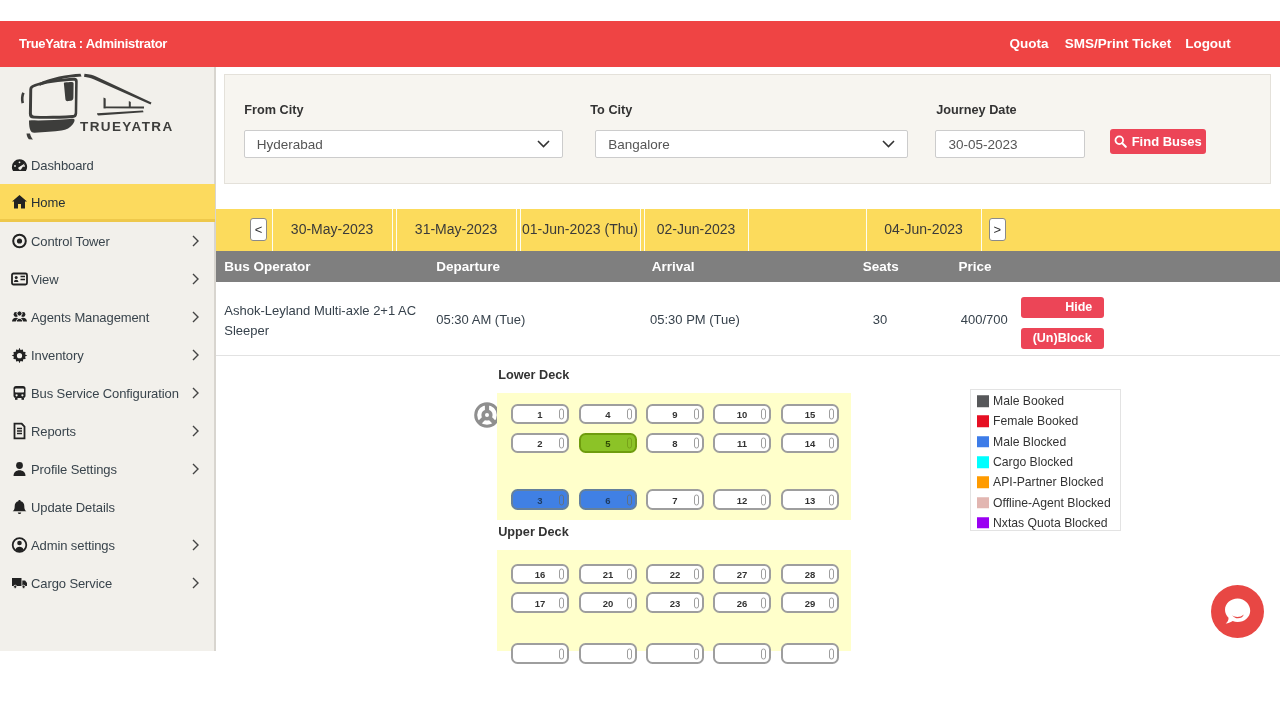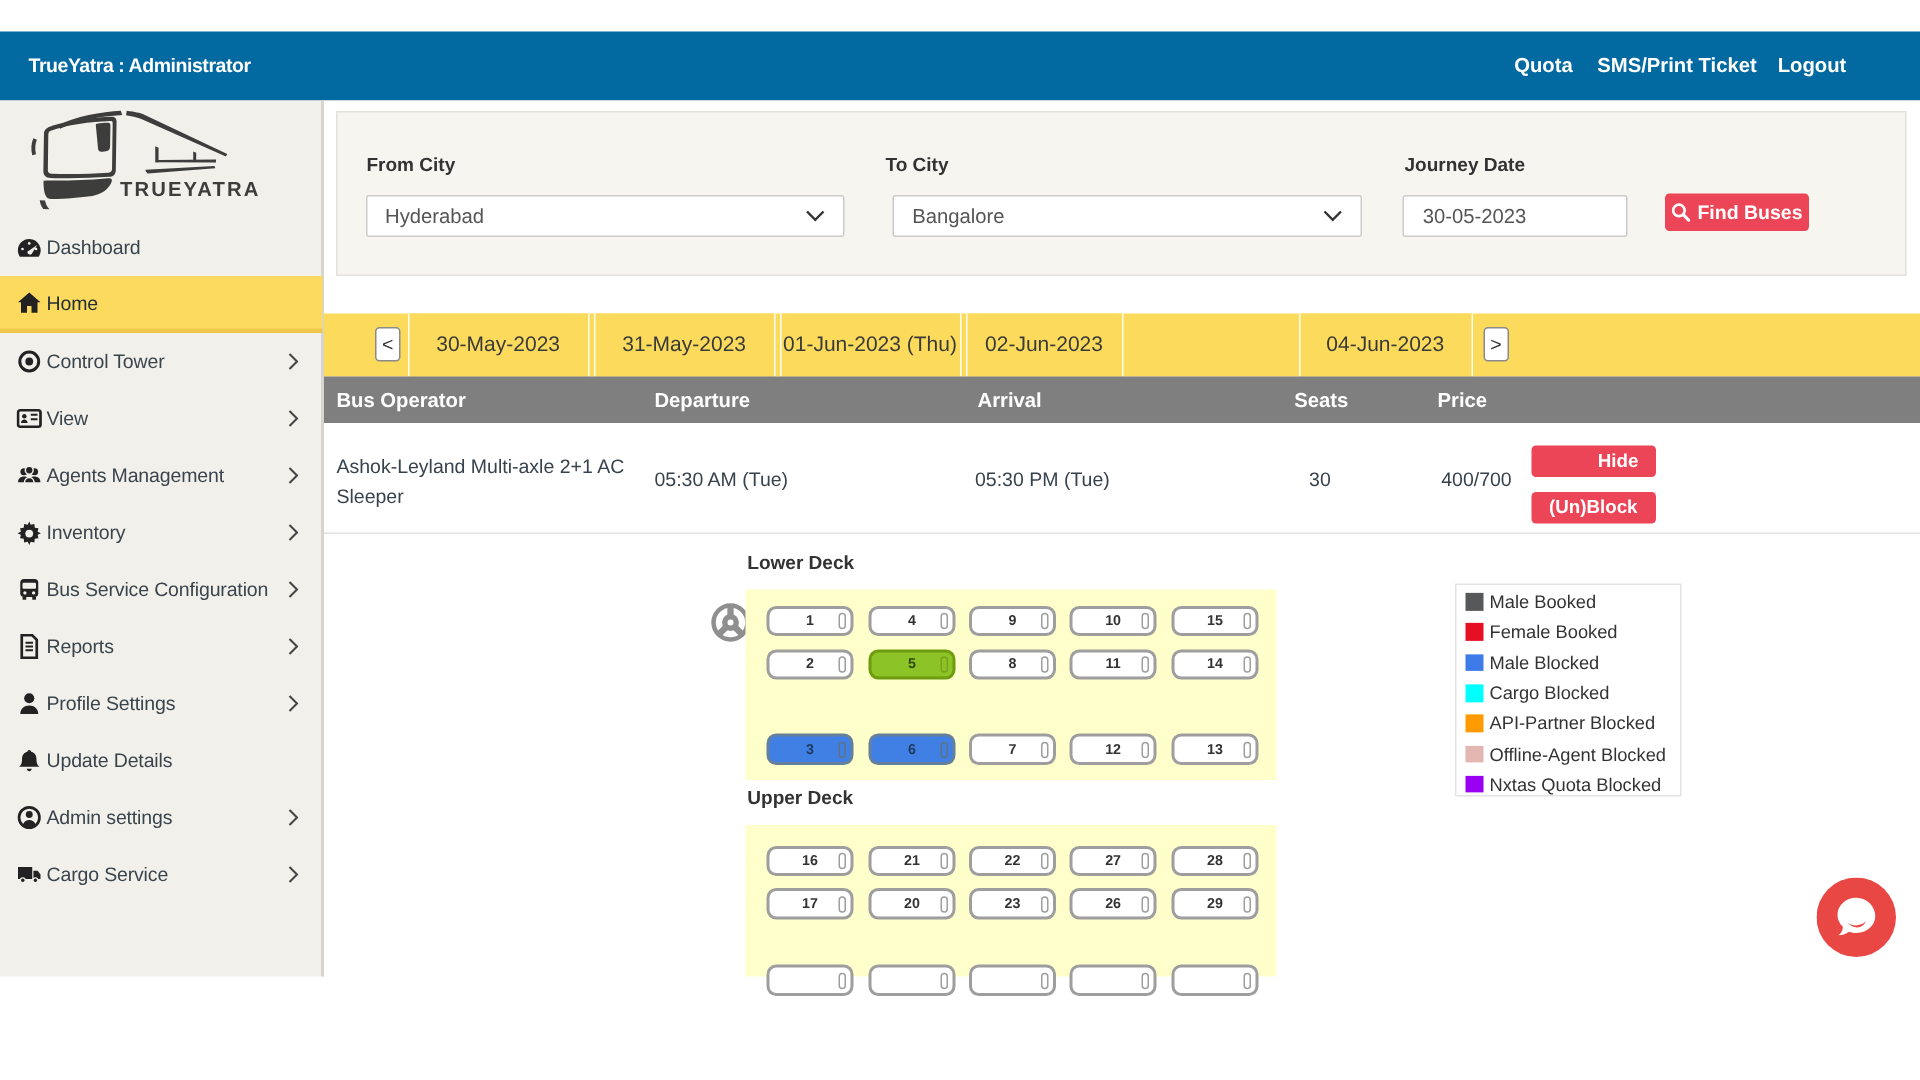--- a/index.html
+++ b/index.html
@@ -3,21 +3,21 @@
 <meta charset="utf-8">
 <style>
 * { margin:0; padding:0; box-sizing:border-box; }
 html,body { width:1280px; height:720px; overflow:hidden; background:#fff;
   font-family:"Liberation Sans", sans-serif; }
 .abs { position:absolute; }
 #page { position:relative; width:1280px; height:720px; background:#fff; }
 
 
 #topstrip { position:absolute; top:0; left:0; width:1280px; height:21px; background:#fff; }
-#header { position:absolute; top:21px; left:0; width:1280px; height:46px; background:#0369a1; }
+#header { position:absolute; top:21px; left:0; width:1280px; height:46px; background:#ef4444; }
 #header .title { position:absolute; left:19px; top:0; height:46px; line-height:46px;
   color:#fff; font-size:13px; font-weight:bold; letter-spacing:-0.3px; }
 #header .nav span { position:absolute; top:0; height:46px; line-height:46px; color:#fff;
   font-size:13.5px; font-weight:bold; white-space:nowrap; transform:translateX(-50%); }
 
 
 #sidebar { position:absolute; top:67px; left:0; width:216px; height:584px;
   background:#f2f0eb; border-right:2px solid #d8d5cf; }
 #logo { position:absolute; top:6px; left:0; width:216px; height:74px; }
 .menu { position:absolute; top:79px; left:0; width:215px; }

